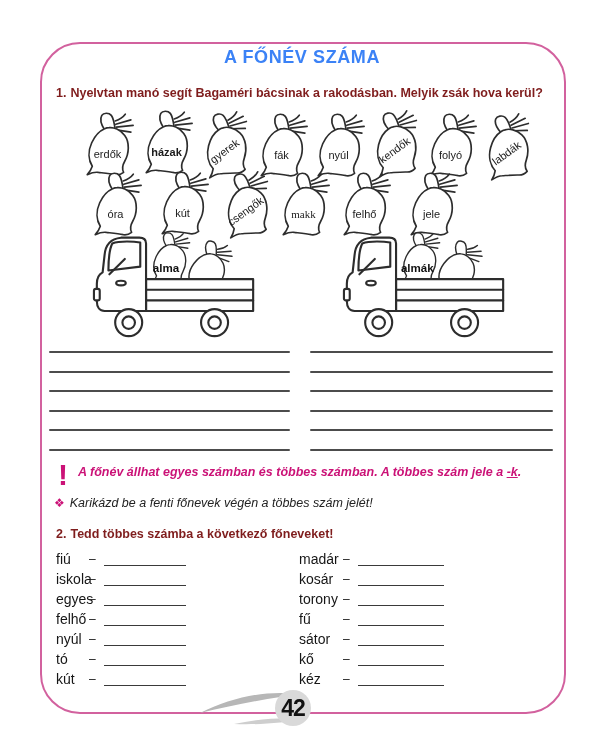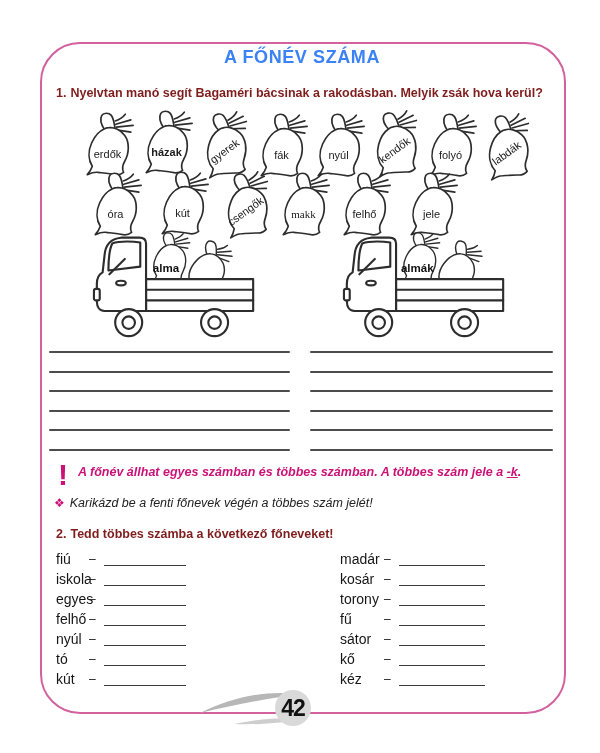--- a/index.html
+++ b/index.html
@@ -43,21 +43,21 @@
   .note-text{font-size:12.5px;font-weight:bold;font-style:italic;color:#cb1277;line-height:15px;}
   .uline{text-decoration:underline;}
   .instr{position:absolute;left:54px;top:496px;width:480px;font-size:12.5px;
     font-style:italic;color:#222;}
   .club{color:#cb1277;font-style:normal;font-size:12px;margin-right:5px;}
   
   .wordlist{position:absolute;top:549px;}
   .wrow{display:flex;align-items:center;height:20px;}
   .w{font-size:14px;color:#161616;}
   .wl-left .w{width:33px;}
-  .wl-right .w{width:44px;margin-left:41px;}
+  .wl-right .w{width:44px;}
   .dash{width:15px;font-size:12px;color:#161616;}
   .blank{height:13px;border-bottom:1.6px solid #3a3a3a;}
   .wl-left .blank{width:82px;}
   .wl-right .blank{width:86px;}
   
   .page-badge{position:absolute;left:200px;top:684px;width:132px;height:46px;z-index:5;text-align:right;}
   .defs-holder{position:absolute;width:0;height:0;}
 </style>
 </head>
 <body>

